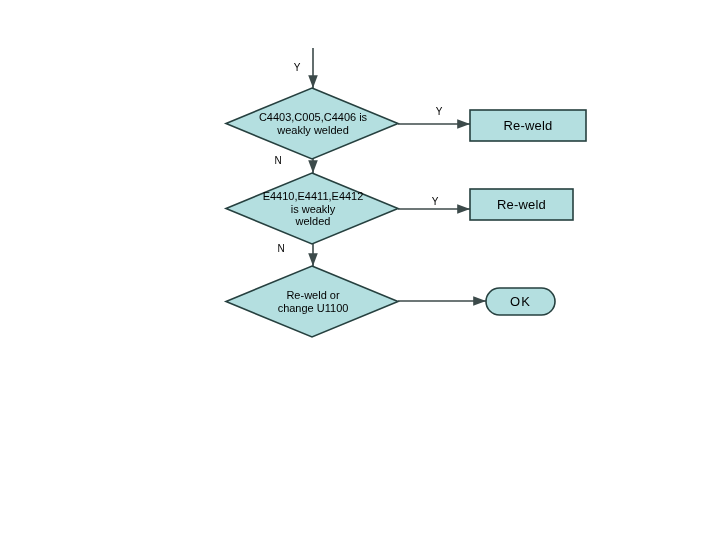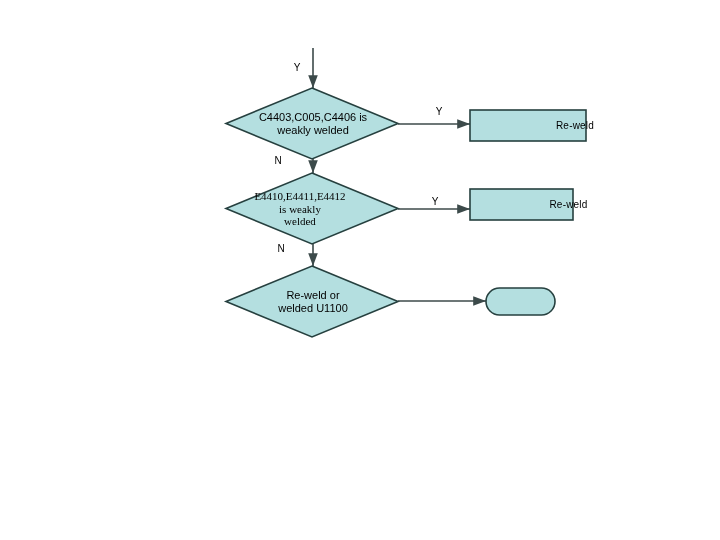--- a/index.html
+++ b/index.html
@@ -35,23 +35,22 @@
     justify-content: center;
     text-align: center;
     line-height: 1.18;
     font-size: 11px;
     color: #000000;
     pointer-events: none;
     white-space: pre-line;
   }
   .diamond-text { width: 112px; }
   .box-text {
-    font-size: 10px;
+    font-size: 13px;
     letter-spacing: 0.2px;
-    margin-left: 47px;
   }
   .edge-label {
     position: absolute;
     font-size: 10px;
     color: #000000;
     text-align: center;
   }
   .hit {
     position: absolute;
     background: transparent;
@@ -90,31 +89,32 @@
     <rect x="470" y="110" width="116" height="31" fill="#b4dfe0" stroke="#26403f" stroke-width="1.6"></rect>
 
     <rect x="470" y="189" width="103" height="31" fill="#b4dfe0" stroke="#26403f" stroke-width="1.6"></rect>
 
     <rect x="486" y="288" width="69" height="27" rx="13.5" ry="13.5" fill="#b4dfe0" stroke="#26403f" stroke-width="1.6"></rect>
   </svg>
 
   <div class="node-text diamond-text" style="left:257px; top:100px; width:112px; height:47px;">C4403,C005,C4406  is
 weakly welded</div>
 
-  <div class="node-text diamond-text" style="left:244px; top:182px; width:112px; height:54px;font-family:Liberation Serif, serif;">E4410,E4411,E4412
+  <div class="node-text diamond-text" style="left:257px; top:182px; width:112px; height:54px;">E4410,E4411,E4412
 is  weakly
 welded</div>
 
   <div class="node-text diamond-text" style="left:257px; top:283px; width:112px; height:37px;">Re-weld or
-welded U1100</div>
+change U1100</div>
 
   <div class="node-text box-text" style="left:470px; top:110px; width:116px; height:31px;">Re-weld</div>
 
   <div class="node-text box-text" style="left:470px; top:189px; width:103px; height:31px;">Re-weld</div>
 
+  <div class="node-text box-text" style="left:486px; top:288px; width:69px; height:27px; letter-spacing:1px;">OK</div>
 
   <div class="edge-label" style="left:291px; top:62px; width:12px;">Y</div>
 
   <div class="edge-label" style="left:433px; top:106px; width:12px;">Y</div>
 
   <div class="edge-label" style="left:272px; top:155px; width:12px;">N</div>
 
   <div class="edge-label" style="left:429px; top:196px; width:12px;">Y</div>
 
   <div class="edge-label" style="left:275px; top:243px; width:12px;">N</div>

